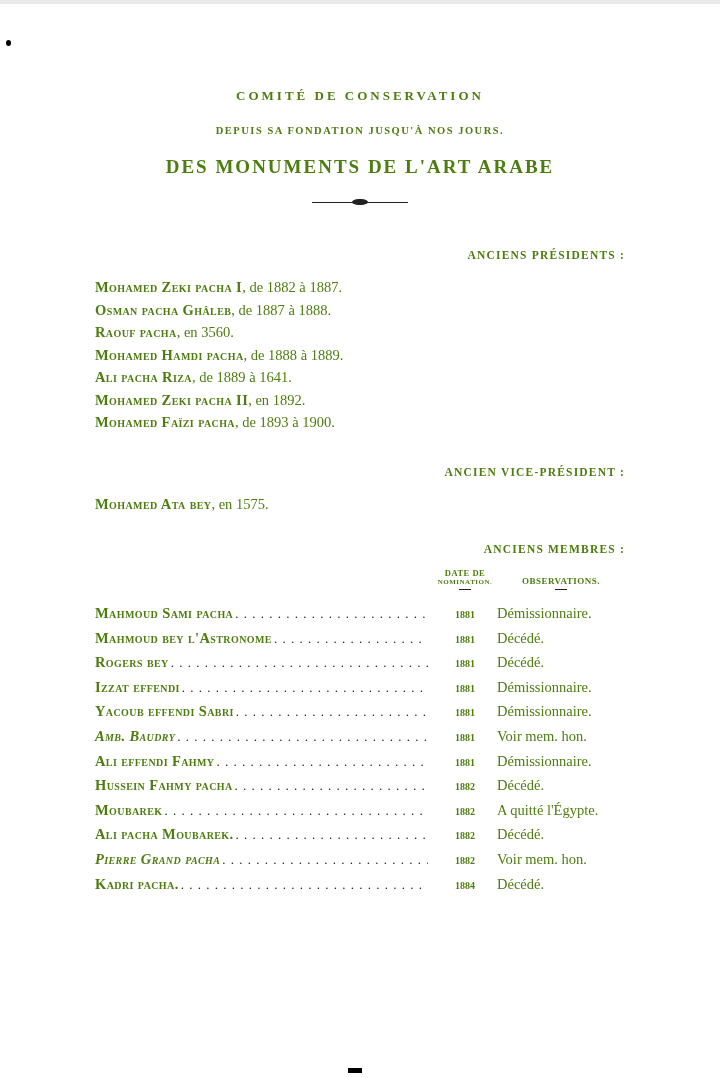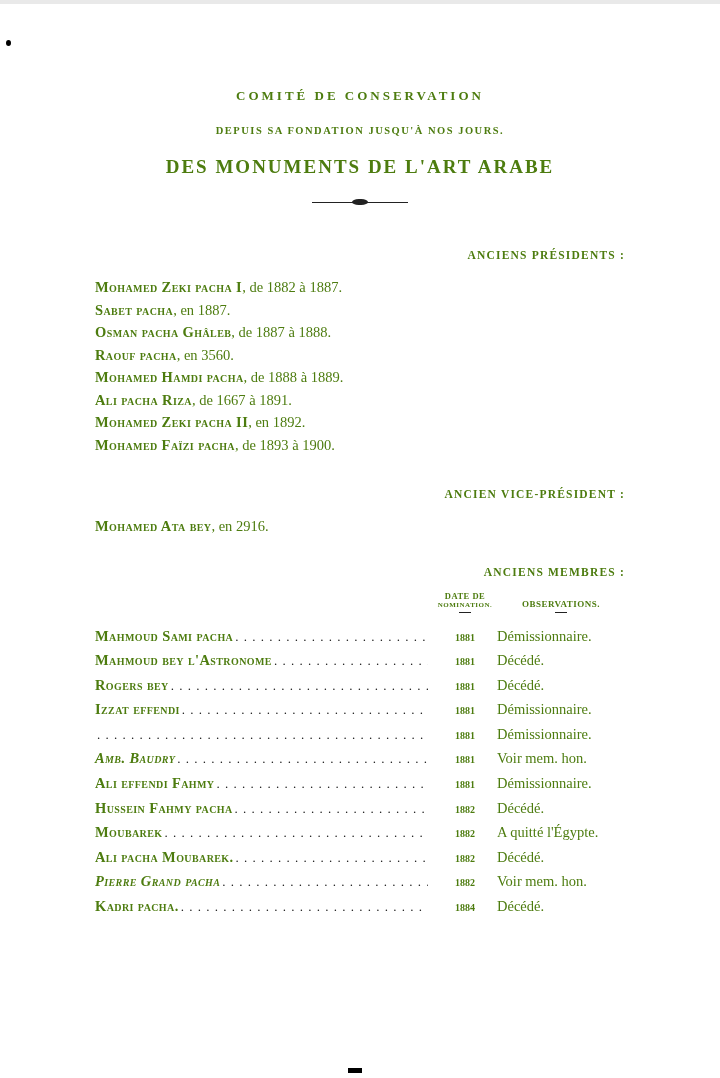--- a/index.html
+++ b/index.html
@@ -74,33 +74,32 @@
   <div class="center title2">DES MONUMENTS DE L'ART ARABE</div>
 
   <div class="divider">
     <span class="orn"></span>
   </div>
 
   <div class="center section-heading h-presidents">ANCIENS PRÉSIDENTS :</div>
 
   <div class="entry-list">
     <div class="entry"><span class="sc">Mohamed Zeki pacha I</span><span>, de 1882 à 1887.</span></div>
-    <div class="entry"><span class="sc">Sabet pacha</span><span>, en 1887.</span></div>
     <div class="entry"><span class="sc">Osman pacha Ghâleb</span><span>, de 1887 à 1888.</span></div>
     <div class="entry"><span class="sc">Raouf pacha</span><span>, en 3560.</span></div>
     <div class="entry"><span class="sc">Mohamed Hamdi pacha</span><span>, de 1888 à 1889.</span></div>
-    <div class="entry"><span class="sc">Ali pacha Riza</span><span>, de 1667 à 1891.</span></div>
+    <div class="entry"><span class="sc">Ali pacha Riza</span><span>, de 1889 à 1641.</span></div>
     <div class="entry"><span class="sc">Mohamed Zeki pacha II</span><span>, en 1892.</span></div>
     <div class="entry"><span class="sc">Mohamed Faïzi pacha</span><span>, de 1893 à 1900.</span></div>
   </div>
 
   <div class="center section-heading h-vice">ANCIEN VICE-PRÉSIDENT :</div>
 
   <div class="vp-list">
-    <div class="entry"><span class="sc">Mohamed Ata bey</span><span>, en 2916.</span></div>
+    <div class="entry"><span class="sc">Mohamed Ata bey</span><span>, en 1575.</span></div>
   </div>
 
   <div class="center section-heading h-members">ANCIENS MEMBRES :</div>
 
   <div class="members-table">
     <div class="thead">
       <div class="th-spacer"></div>
       <div class="th-date">
         <div class="l1">DATE DE</div>
         <div class="l2">NOMINATION.</div>
@@ -131,20 +130,21 @@
           <span class="date">1881</span>
           <span class="obs">Décédé.</span>
         </div>
       <div class="trow">
           <span class="name">Izzat effendi</span>
           <span class="leader"></span>
           <span class="date">1881</span>
           <span class="obs">Démissionnaire.</span>
         </div>
       <div class="trow">
+          <span class="name">Yacoub effendi Sabri</span>
           <span class="leader"></span>
           <span class="date">1881</span>
           <span class="obs">Démissionnaire.</span>
         </div>
       <div class="trow italic">
           <span class="name">Amb. Baudry</span>
           <span class="leader"></span>
           <span class="date">1881</span>
           <span class="obs">Voir mem. hon.</span>
         </div>

